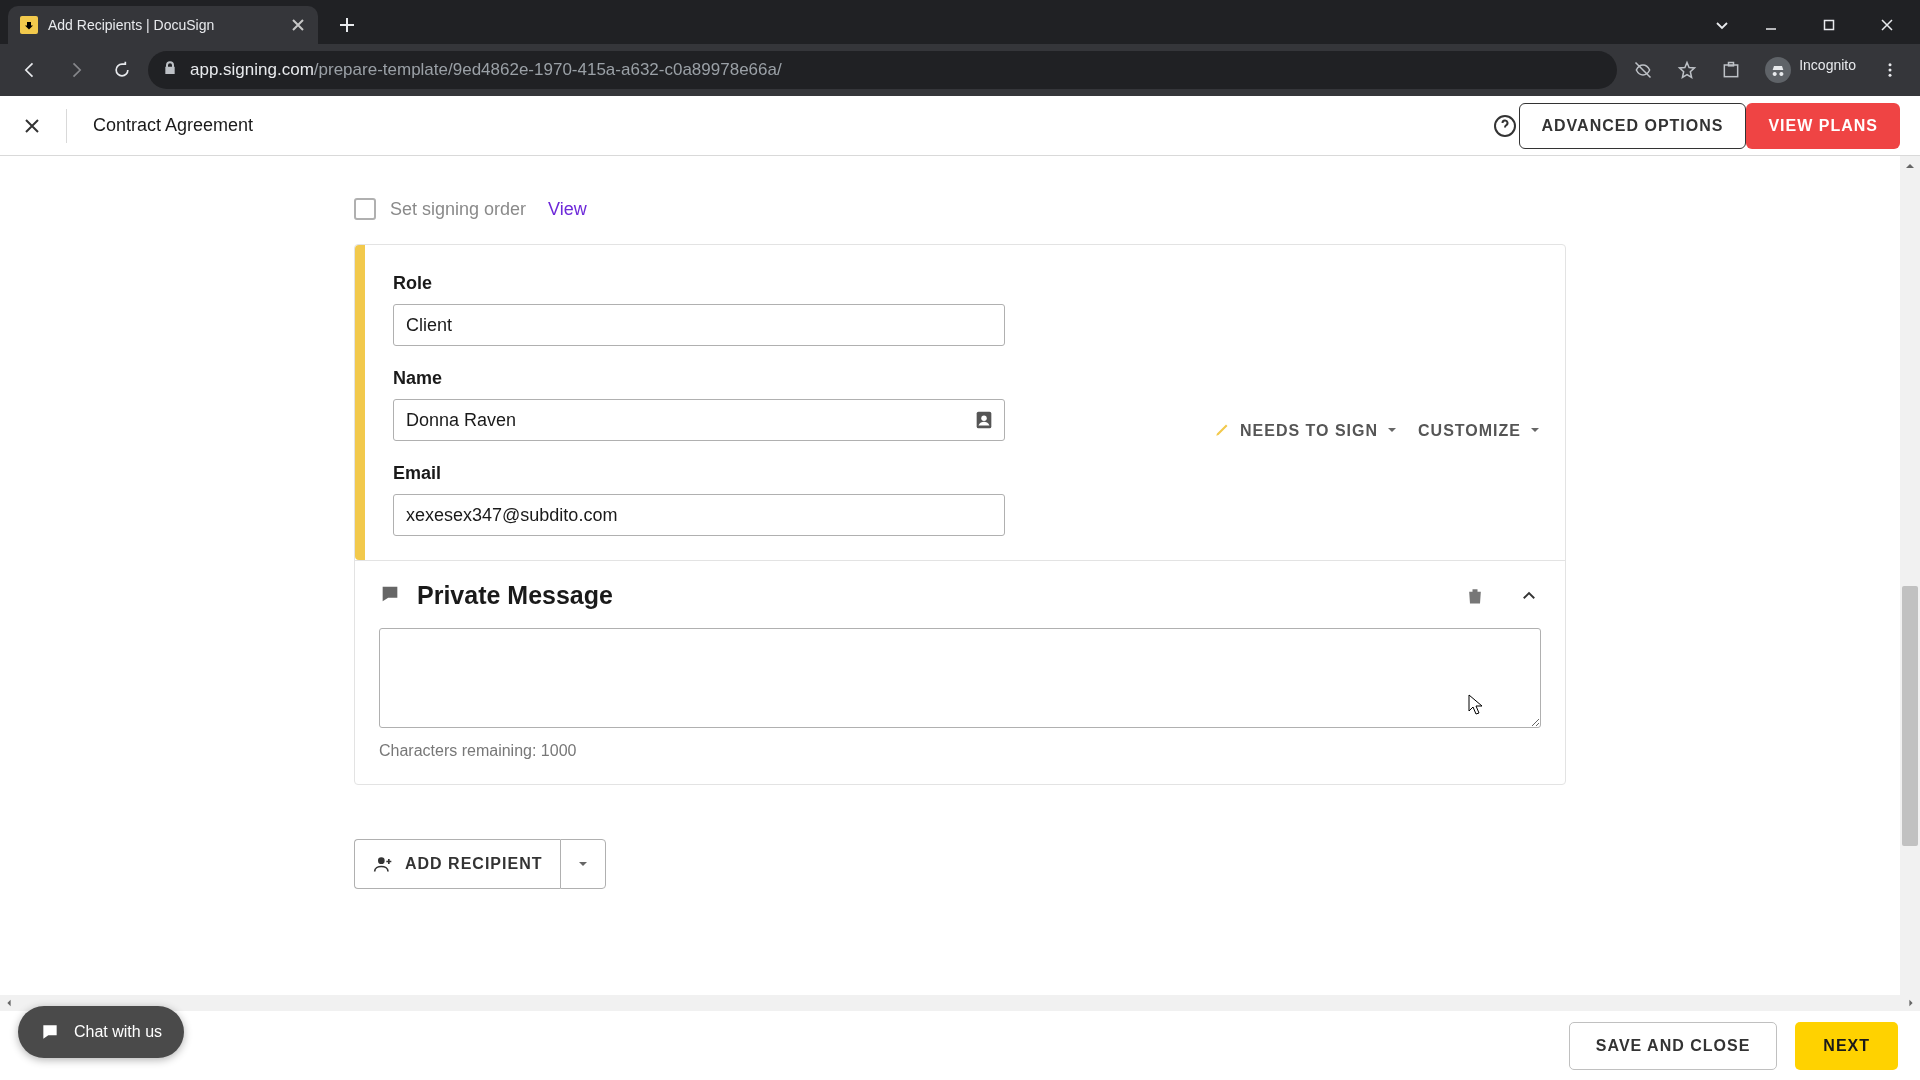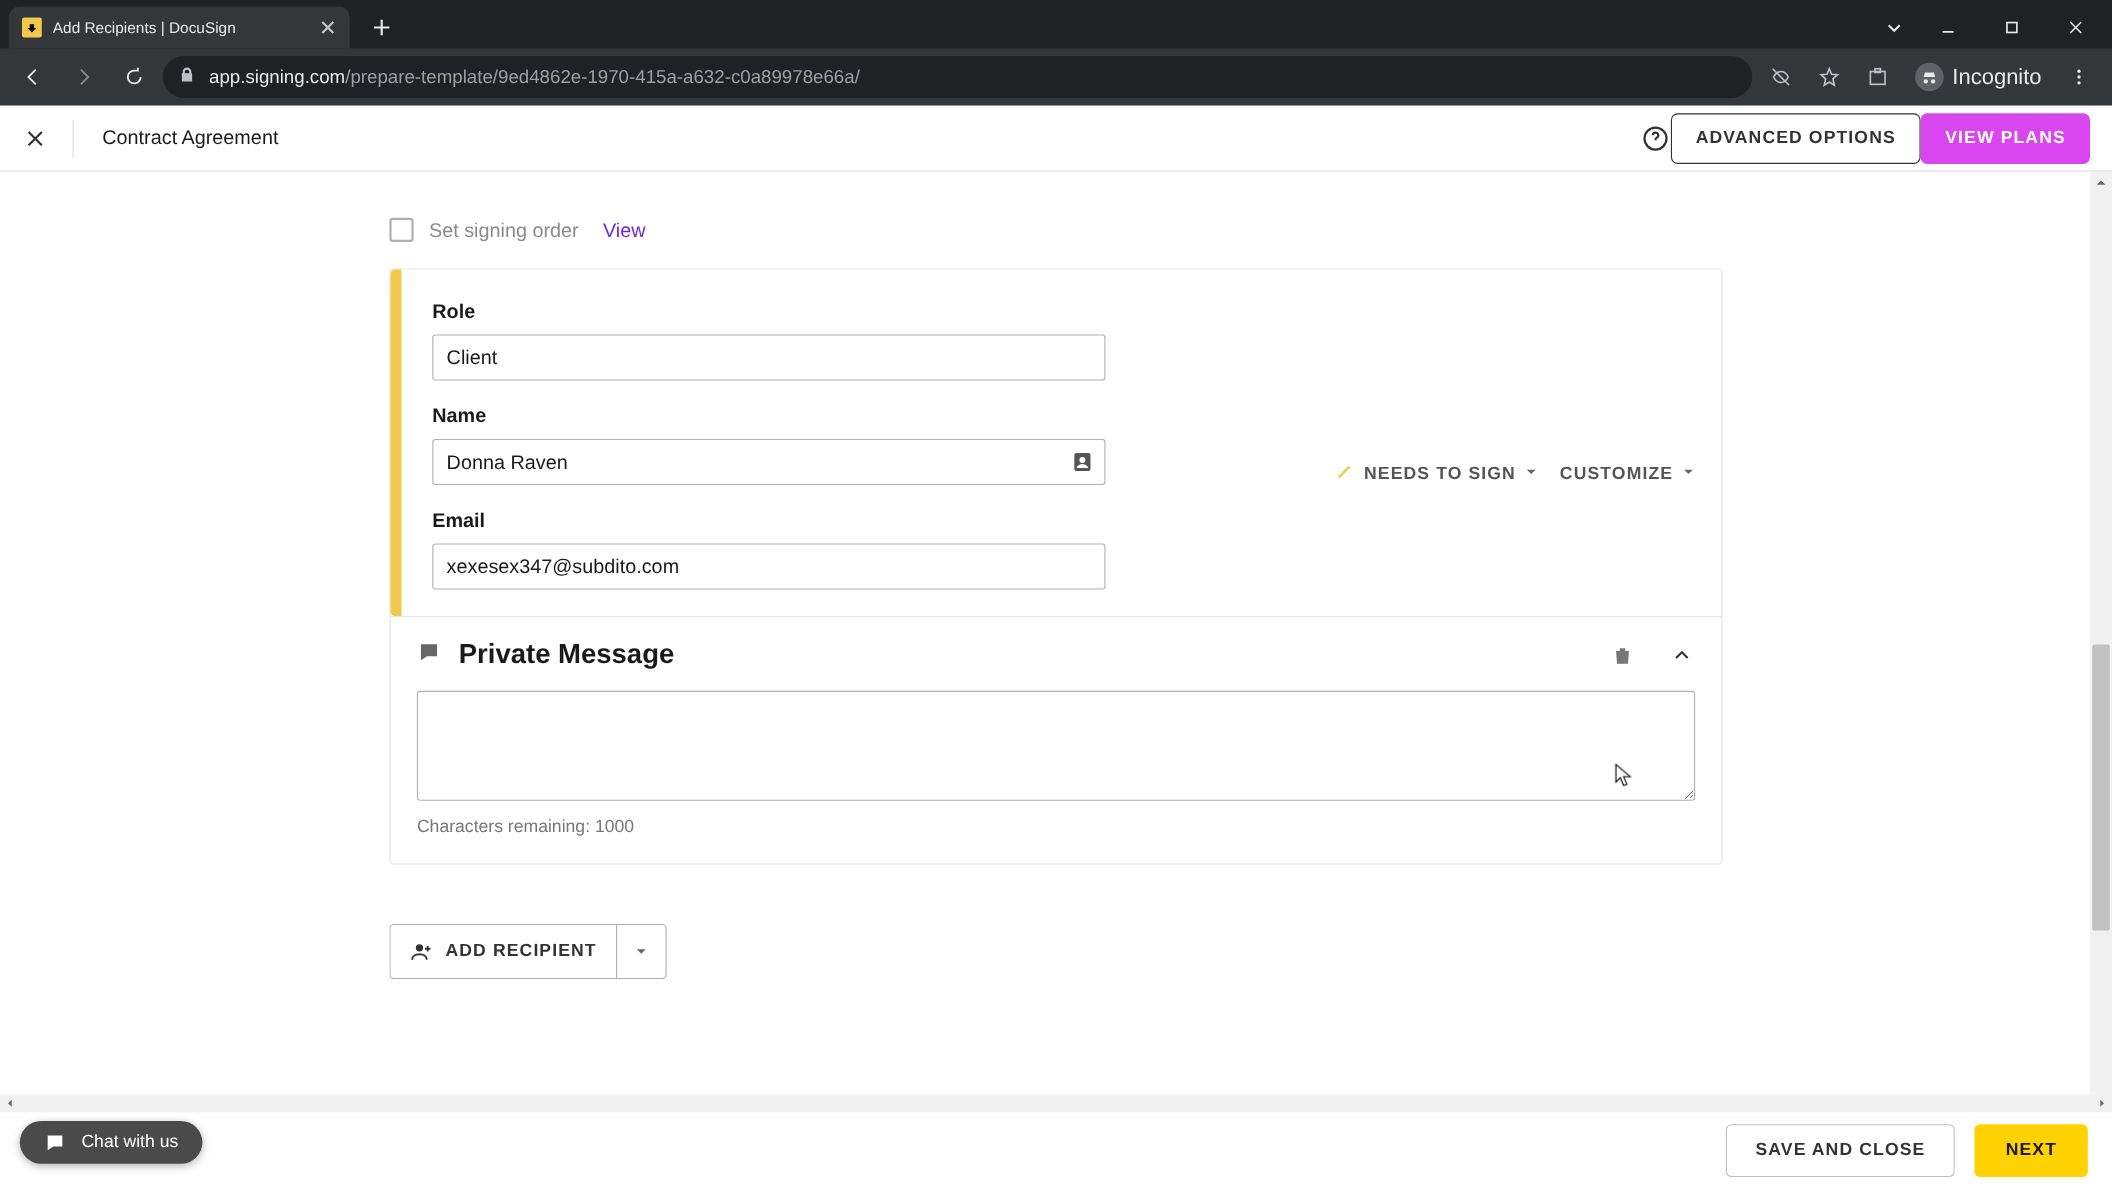--- a/index.html
+++ b/index.html
@@ -24,36 +24,36 @@
   .nav-btn { width: 40px; height:40px; display:flex; align-items:center; justify-content:center; border-radius:50%; cursor:pointer; }
   .nav-btn.disabled { opacity: .45; cursor:default; }
   .nav-btn svg { width:20px; height:20px; stroke:#e8eaed; stroke-width:2; fill:none; }
   .url-field { flex:1; height: 38px; background:#202124; border-radius: 20px; display:flex; align-items:center; padding: 0 14px; color:#bdc1c6; font-size:17px; gap:12px; }
   .url-field .lock svg { width:16px; height:16px; fill:#bdc1c6; }
   .url-host { color:#e8eaed; }
   .url-rest { color:#9aa0a6; }
   .addr-icons { display:flex; align-items:center; gap:4px; }
   .addr-icons .ic { width:40px; height:40px; display:flex; align-items:center; justify-content:center; cursor:pointer; }
   .addr-icons .ic svg { width:20px; height:20px; stroke:#bdc1c6; fill:none; stroke-width:1.8; }
-  .incog-pill { display:flex; align-items:center; gap:8px; color:#e8eaed; padding:0 10px; font-size:20px; cursor:pointer; }
+  .incog-pill { display:flex; align-items:flex-start; gap:8px; color:#e8eaed; padding:0 10px; font-size:14px; cursor:pointer; }
   .incog-pill .avatar { width:26px; height:26px; border-radius:50%; background:#5f6368; display:flex; align-items:center; justify-content:center; }
   .kebab { width:40px; height:40px; display:flex; align-items:center; justify-content:center; cursor:pointer; }
 
   
   .app-header { height: 60px; border-bottom: 1px solid #d9d9d9; display:flex; align-items:center; padding: 0 20px; gap: 22px; background:#fff; }
   .app-close { width:24px; height:24px; display:flex; align-items:center; justify-content:center; cursor:pointer; }
   .app-close svg { width:16px; height:16px; stroke:#333; stroke-width:2; }
   .vdiv { width:1px; height:34px; background:#d9d9d9; margin-right:4px; }
   .doc-title { font-size:18px; color:#1a1a1a; }
   .app-header-right { margin-left:auto; display:flex; align-items:center; }
   .help-ic { width:28px; height:28px; display:flex; align-items:center; justify-content:center; cursor:pointer; }
   .help-ic svg { width:24px; height:24px; stroke:#333; stroke-width:2; fill:none; }
   .btn { height:46px; padding:0 22px; border-radius:6px; font-size:16px; font-weight:700; letter-spacing:1px; cursor:pointer; display:flex; align-items:center; justify-content:center; border:none; }
   .btn-outline { border:1.5px solid #333; color:#333; background:#fff; }
-  .btn-primary { background:#d946ef; color:#fff; }
+  .btn-primary { background:#ef4444; color:#fff; }
 
   
   .content-wrap { position:relative; height: calc(1080px - 44px - 52px - 60px - 70px); overflow:hidden; }
   .scroll-gutter { position:absolute; right:0; top:0; width:20px; height:100%; background:#f1f1f1; }
   .scroll-thumb { position:absolute; right:2px; width:16px; background:#c1c1c1; border-radius:2px; top:430px; height:260px; }
   .scroll-arrow { position:absolute; right:0; width:20px; height:20px; background:#f1f1f1; display:flex; align-items:center; justify-content:center; }
   .scroll-arrow.up { top:0; }
   .scroll-arrow.down { bottom:0; }
   .scroll-arrow svg { width:10px; height:10px; fill:#666; }
 
@@ -99,21 +99,21 @@
 
   
   .footer { height:70px; border-top:1px solid #d9d9d9; display:flex; align-items:center; justify-content:flex-end; padding:0 22px; gap:18px; background:#fff; position:relative; }
   .hscroll { position:absolute; left:0; right:0; top:-16px; height:16px; background:#f1f1f1; display:flex; align-items:center; }
   .hscroll .harrow { width:18px; height:16px; display:flex; align-items:center; justify-content:center; }
   .hscroll .harrow svg { width:8px; height:8px; fill:#666; }
   .btn-save { height:48px; padding:0 26px; border:1.5px solid #c0c0c0; border-radius:5px; background:#fff; font-size:16px; font-weight:700; letter-spacing:1px; color:#333; cursor:pointer; }
   .btn-next { height:48px; padding:0 28px; border:none; border-radius:5px; background:#ffd200; font-size:16px; font-weight:700; letter-spacing:1px; color:#1a1a1a; cursor:pointer; }
 
   
-  .chat-widget { position:fixed; left:18px; bottom:22px; height:39px; background:#4a4a4a; color:#fff; border-radius:26px; display:flex; align-items:center; padding:0 22px; gap:14px; font-size:16px; cursor:pointer; box-shadow:0 2px 8px rgba(0,0,0,.3); }
+  .chat-widget { position:fixed; left:18px; bottom:22px; height:52px; background:#4a4a4a; color:#fff; border-radius:26px; display:flex; align-items:center; padding:0 22px; gap:14px; font-size:16px; cursor:pointer; box-shadow:0 2px 8px rgba(0,0,0,.3); }
   .chat-widget svg { width:20px; height:20px; fill:#fff; }
 
   
   .cursor-img { position:fixed; pointer-events:none; }
 </style>
 </head>
 <body>
 
 <div class="browser-chrome">
   <div class="tab-strip">

